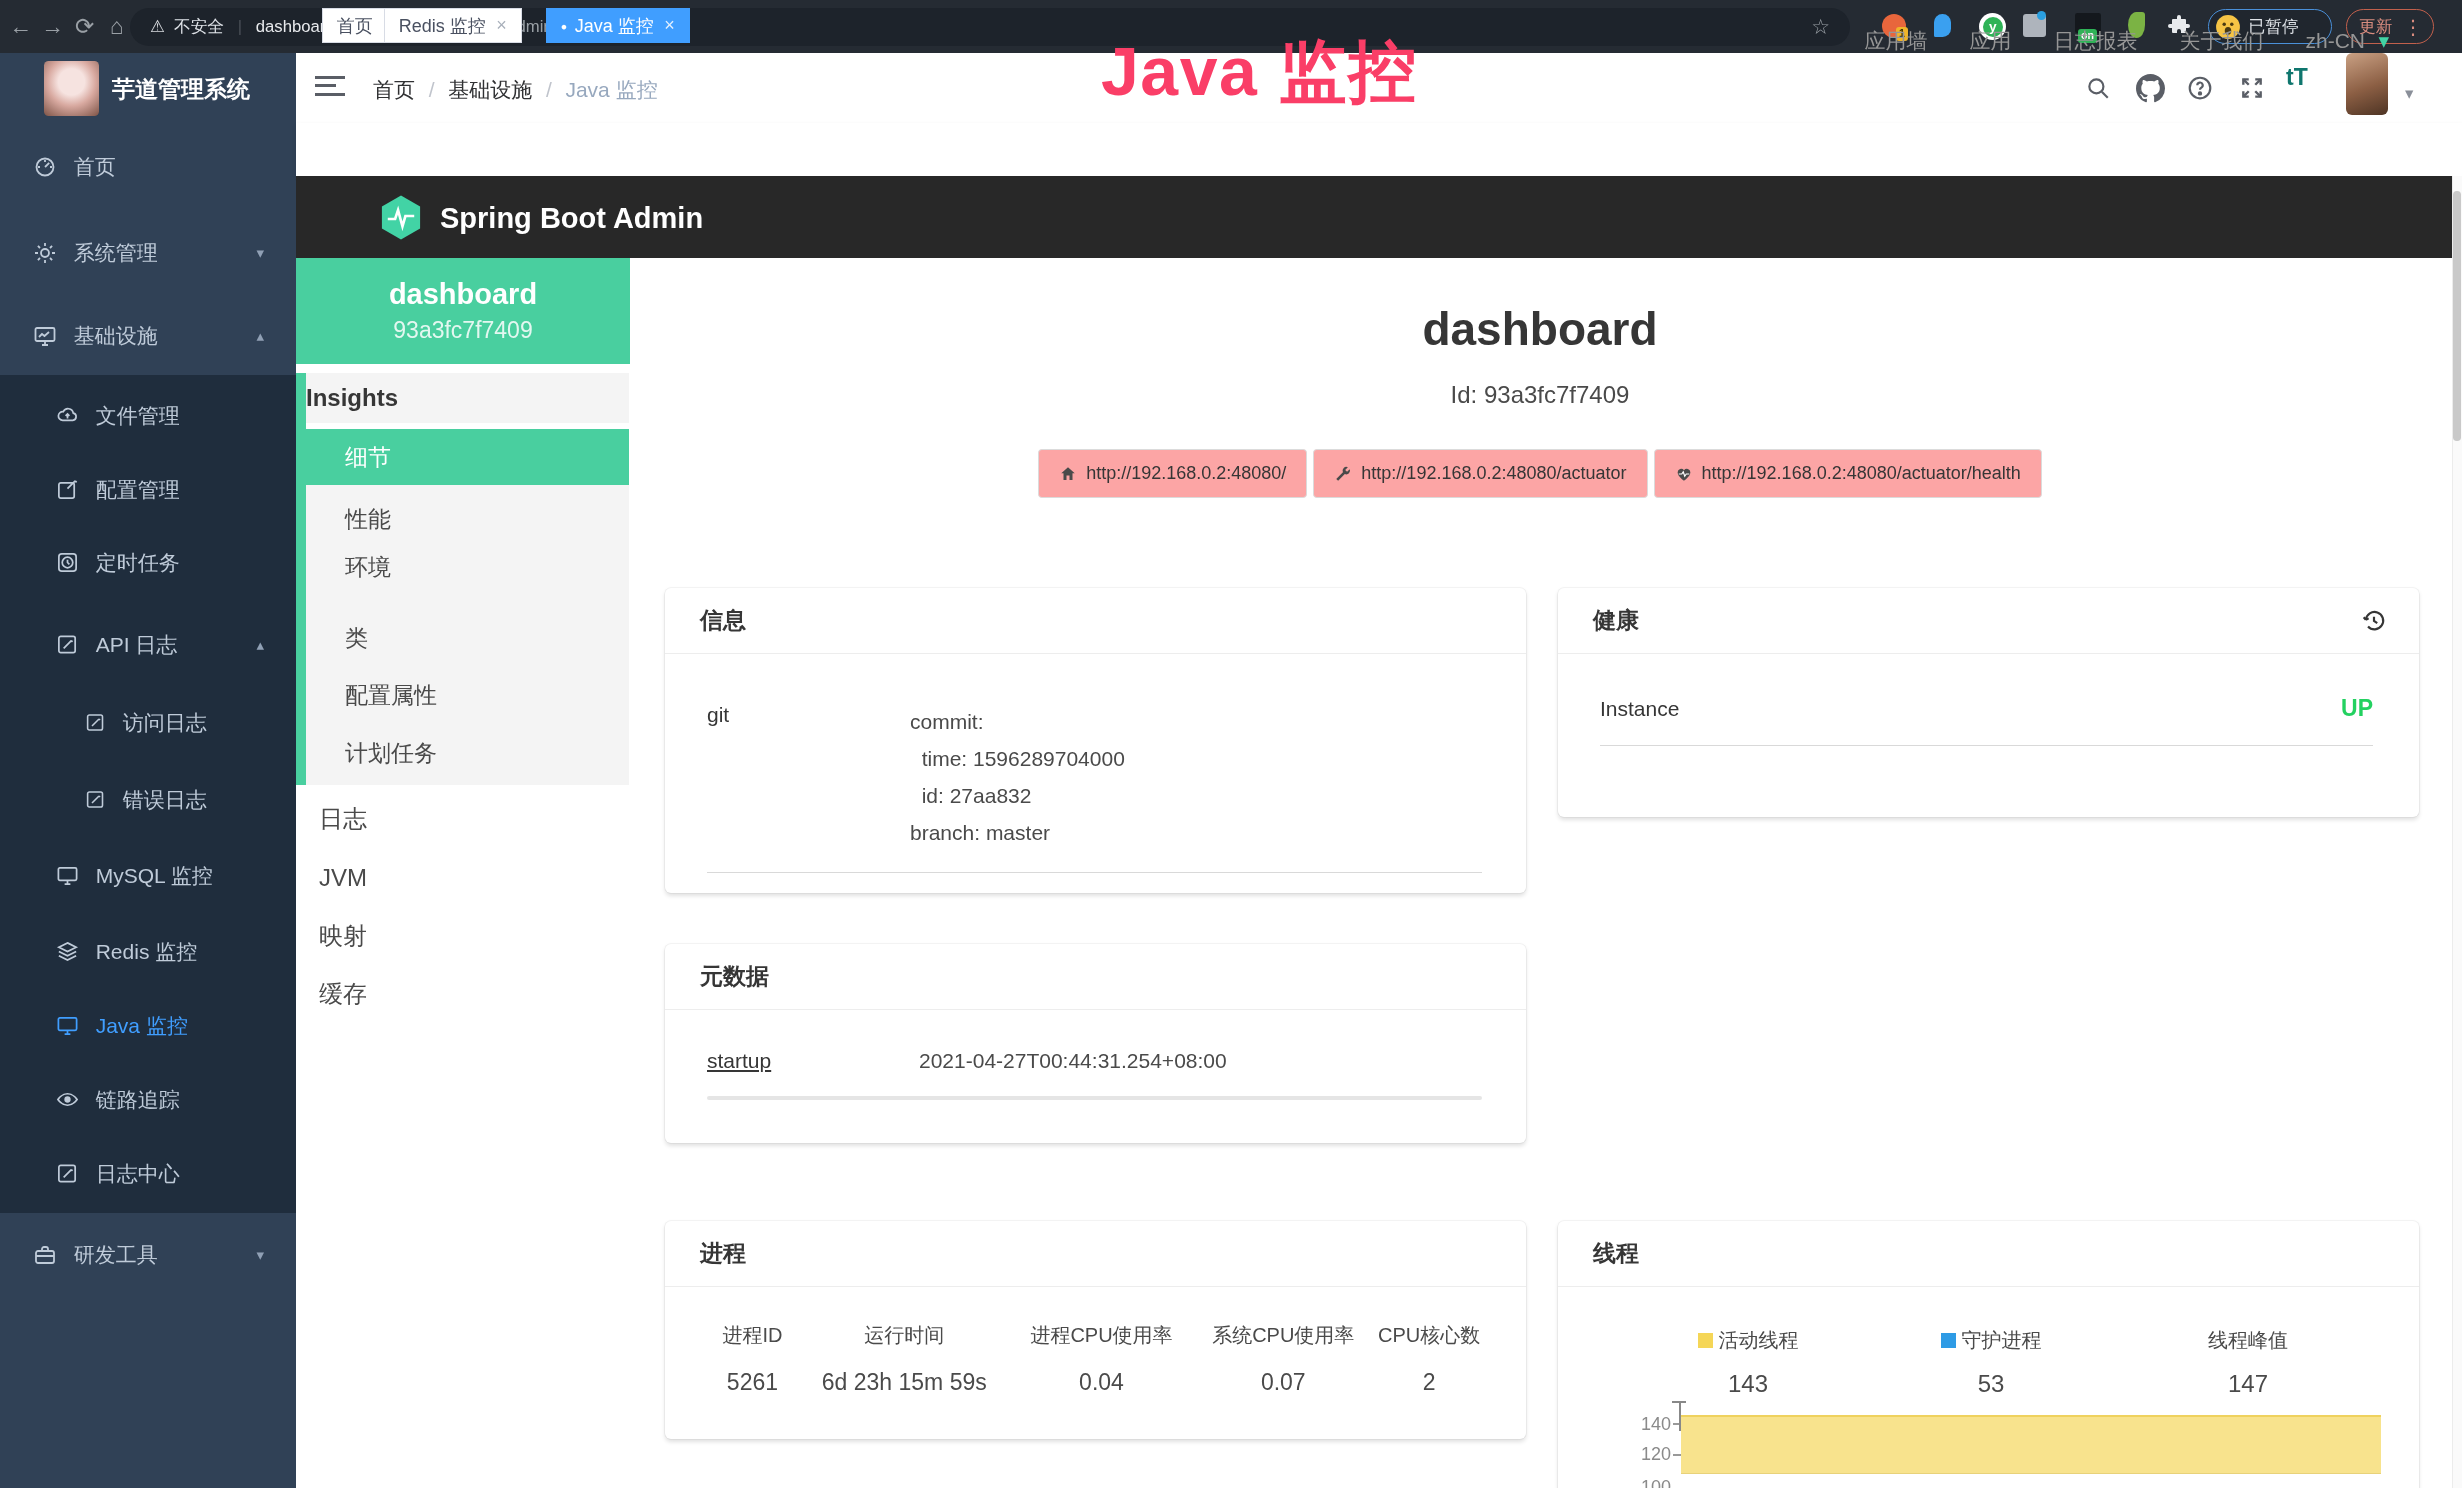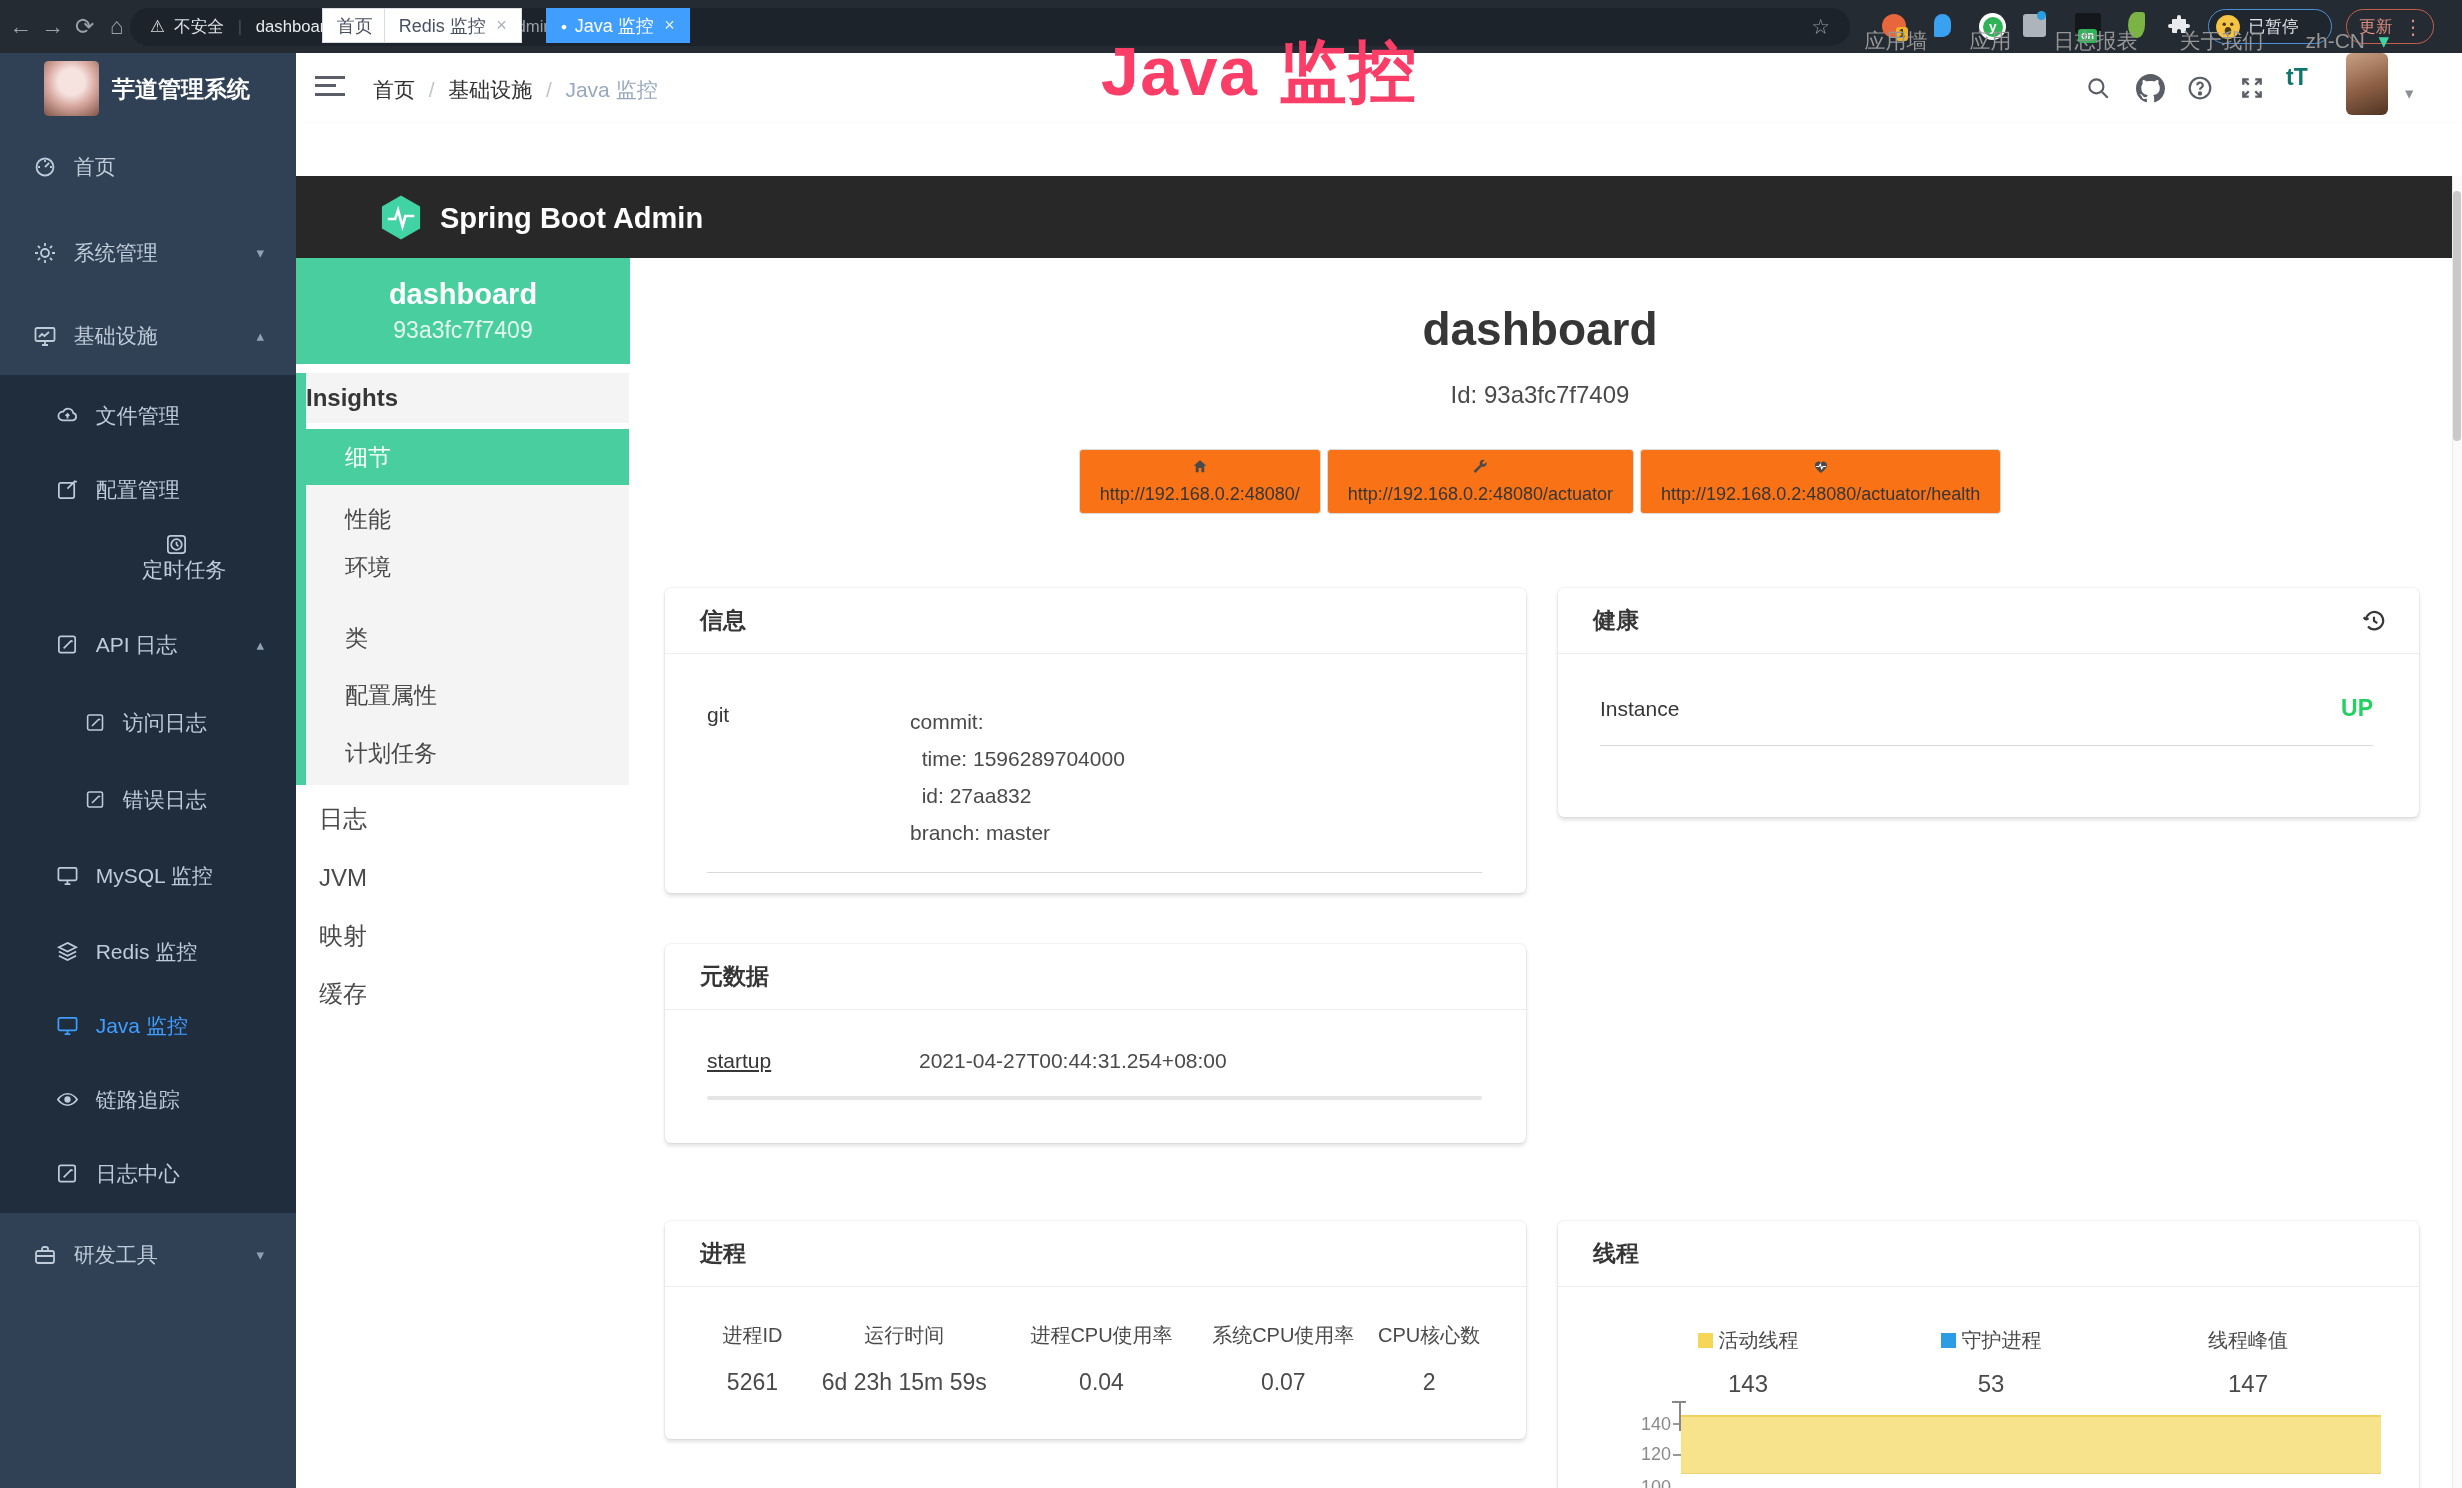--- a/index.html
+++ b/index.html
@@ -49,22 +49,22 @@
   .side-item{position:absolute;left:0;width:296px;height:59px;display:flex;align-items:center;
              color:#bfcbd9;font-size:21px;cursor:pointer;box-sizing:border-box;}
   .side-item .txt{margin-left:16.7px;}
   .side-item .chev{position:absolute;right:32px;font-size:15px;color:#90a0b5;}
   .side-item.active{color:#409EFF;}
 
   
   .main-title{left:629px;top:302px;width:1822px;text-align:center;font-size:46px;font-weight:600;color:#363636;}
   .main-sub{left:629px;top:381px;width:1822px;text-align:center;font-size:24px;color:#4a4a4a;}
   .linkrow{left:629px;top:449px;width:1822px;display:flex;justify-content:center;gap:6px;}
-  .linkbtn{height:47px;display:flex;align-items:center;gap:9px;padding:8px 20px;border:0.8px solid #dbdbdb;
-           border-radius:3.8px;background:#f97316;font-size:18px;color:#363636;cursor:pointer;flex-direction:column;}
+  .linkbtn{height:47px;display:flex;align-items:center;gap:9px;padding:0 20px;border:0.8px solid #dbdbdb;
+           border-radius:3.8px;background:#fca5a5;font-size:18px;color:#363636;cursor:pointer;}
 
   .card{position:absolute;background:#fff;border-radius:6px;
         box-shadow:0 2.3px 4.6px rgba(10,10,10,.12),0 0 0 0.8px rgba(10,10,10,.05);}
   .card-h{height:65px;display:flex;align-items:center;padding:0 35px;font-size:23px;font-weight:700;
           color:#363636;border-bottom:1.5px solid #ededed;position:relative;}
   .kv{display:flex;font-size:21px;color:#4a4a4a;}
   .kv .k{width:203px;flex:none;color:#363636;}
   .uline{border-bottom:1.5px solid #d9d9d9;}
 
   .pcell{text-align:center;box-sizing:border-box;}
@@ -168,21 +168,21 @@
       </svg>
     <span class="txt">文件管理</span>
   </div>
   <div class="side-item" style="top:460px;padding-left:56px;">
     <svg width="23" height="23" viewBox="0 0 24 24" fill="none" stroke="#bfcbd9" stroke-width="1.8">
         <rect x="3" y="5" width="16" height="16" rx="2"></rect>
         <path d="M12 11l8-8M20 3l1.5 1.5"></path>
       </svg>
     <span class="txt">配置管理</span>
   </div>
-  <div class="side-item" style="top:533px;padding-left:56px;flex-direction:column;">
+  <div class="side-item" style="top:533px;padding-left:56px;">
     <svg width="23" height="23" viewBox="0 0 24 24" fill="none" stroke="#bfcbd9" stroke-width="1.8">
         <rect x="3" y="3" width="18" height="18" rx="3"></rect>
         <circle cx="12" cy="12" r="5.5"></circle>
         <path d="M12 9v3l2 2"></path>
       </svg>
     <span class="txt">定时任务</span>
   </div>
   <div class="side-item" style="top:615px;padding-left:56px;">
     <svg width="23" height="23" viewBox="0 0 24 24" fill="none" stroke="#bfcbd9" stroke-width="1.8">
         <rect x="3" y="3.5" width="17" height="17" rx="2"></rect>

